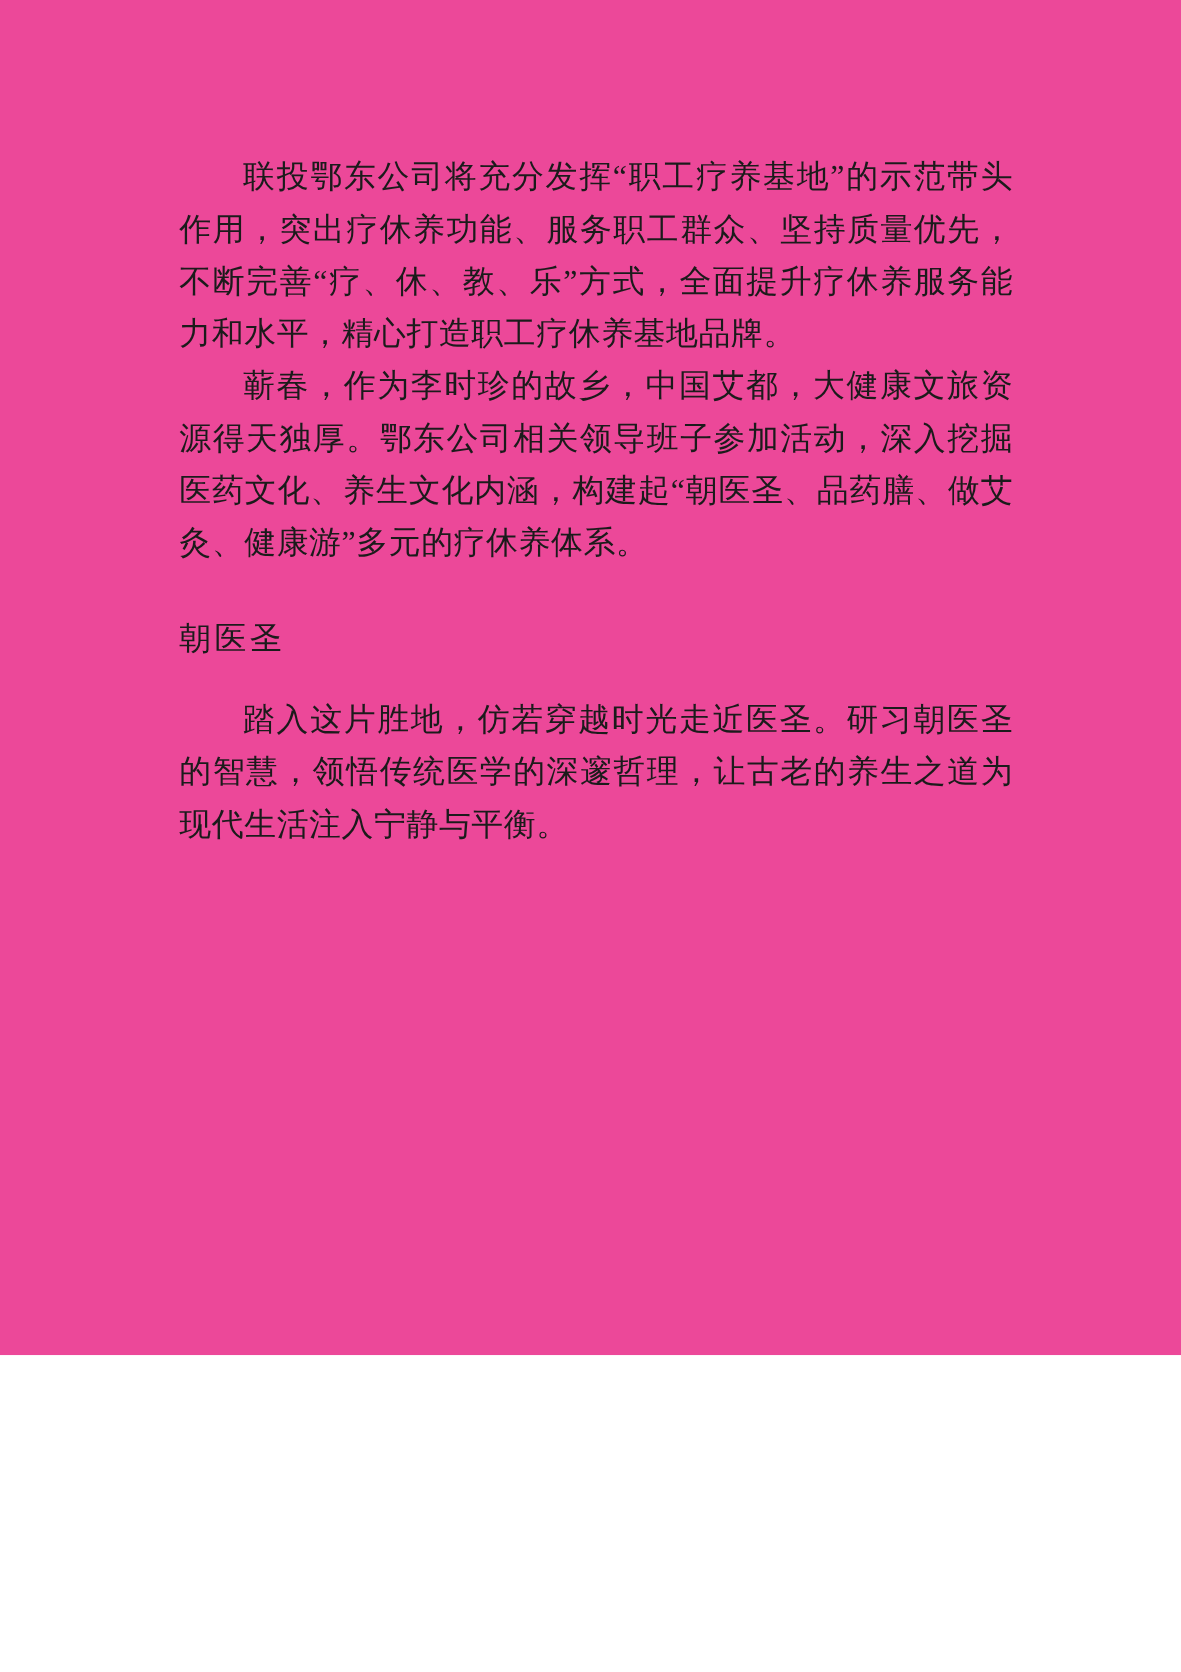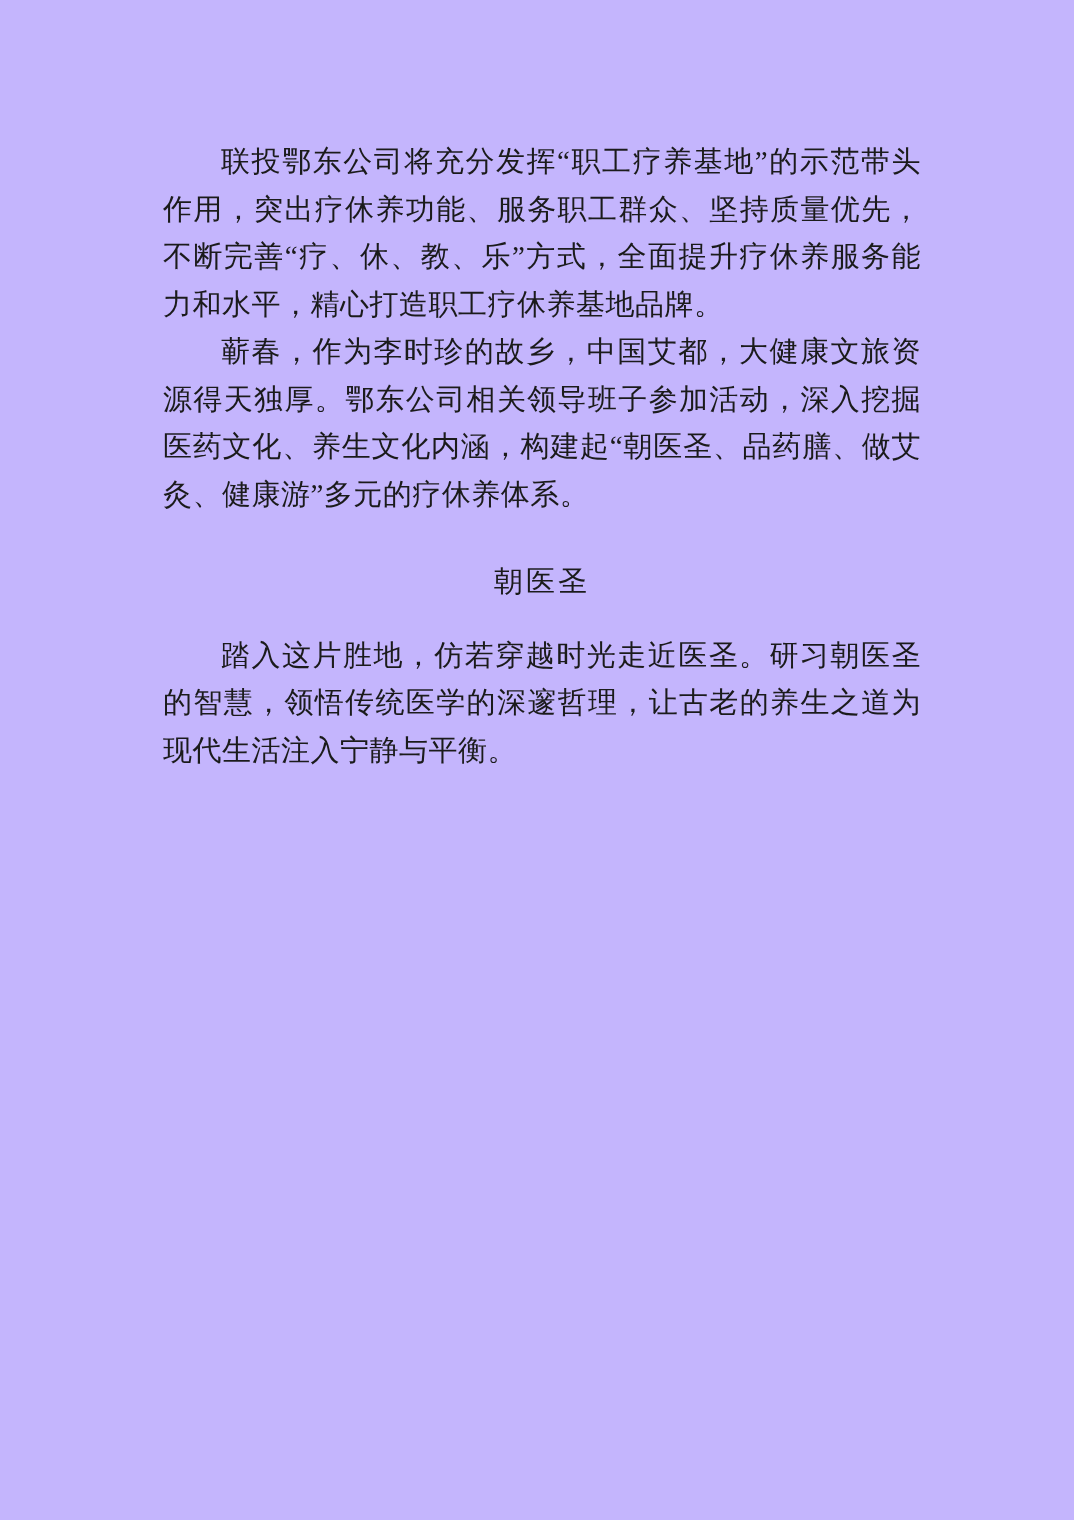--- a/index.html
+++ b/index.html
@@ -3,22 +3,22 @@
 <meta charset="utf-8">
 <style>
   html, body {
     margin: 0;
     padding: 0;
     background: #ffffff;
   }
   .page {
     position: relative;
     width: 1074px;
-    height: 1520px;
-    background: #c4b5fd;
+    height: 1232px;
+    background: #ec4899;
     overflow: hidden;
     font-family: "Liberation Serif", "DejaVu Serif", serif;
     color: #1b1b1b;
   }
   .content {
     position: absolute;
     left: 163px;
     top: 138px;
     width: 758px;
   }
@@ -29,21 +29,21 @@
     text-align: justify;
     text-justify: inter-character;
     text-indent: 2em;
     letter-spacing: 0.5px;
   }
   .heading {
     margin: 40px 0 26px 0;
     font-size: 29px;
     line-height: 47.5px;
     font-weight: normal;
-    text-align: center;
+    text-align: left;
     letter-spacing: 3px;
   }
   .footer {
     position: absolute;
     top: 1402px;
     left: 0;
     width: 100%;
     text-align: center;
     font-size: 27px;
     line-height: 47px;

